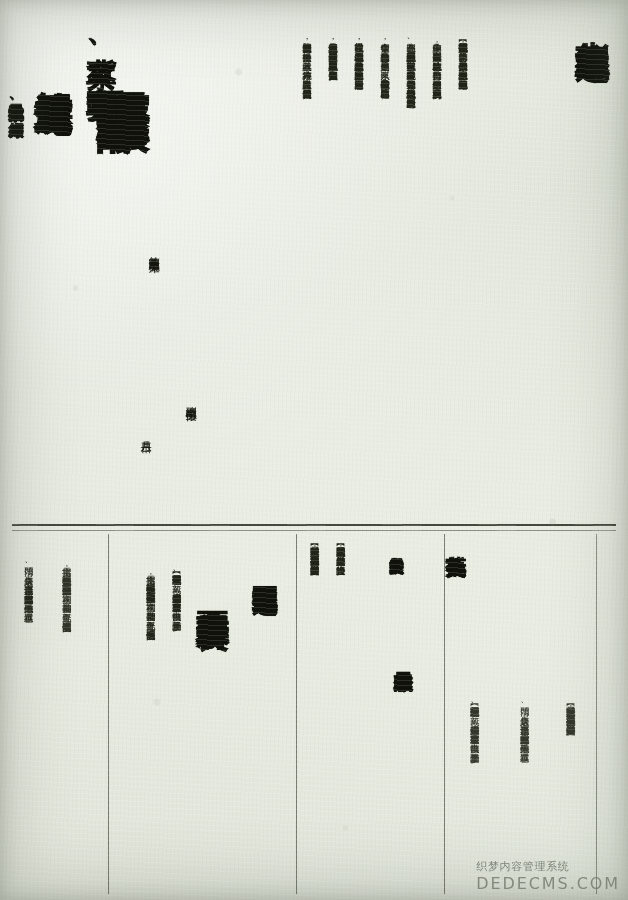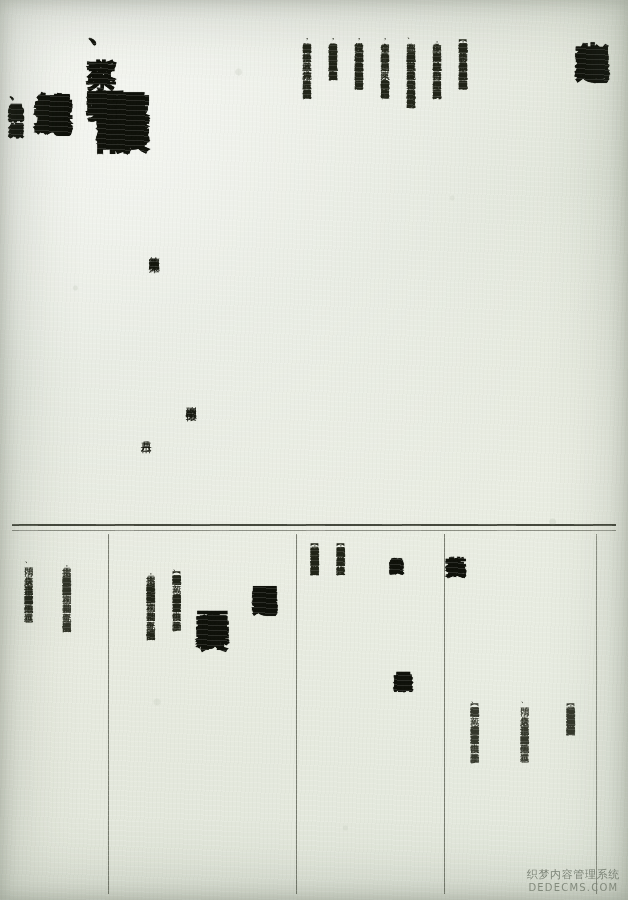--- a/index.html
+++ b/index.html
@@ -83,25 +83,25 @@
 
   
   #wm {
     position: absolute;
     right: 8px;
     bottom: 6px;
     font-family: "DejaVu Sans", sans-serif;
     font-size: 11px;
     color: #6d7568;
     letter-spacing: .06em;
-    text-align: center;
+    text-align: left;
     line-height: 1.25;
     opacity: .85;
   }
-  #wm .wm2 { font-size: 10px; letter-spacing: .12em; color: #767e70; }
+  #wm .wm2 { font-size: 16px; letter-spacing: .12em; color: #767e70; }
   .blur-soft { filter: blur(.15px); }
 </style>
 </head>
 <body>
 
 <div id="page">
 
   <div class="col hl h-sub2" style="top:14px; right:18px; font-size:34px; letter-spacing:.04em;">朱彭總副司令通電</div>
 
   <div class="col hl h-main" style="top:48px; right:476px; font-size:53px; letter-spacing:.02em;">堅決拒絕蔣介石錯誤命令</div>

